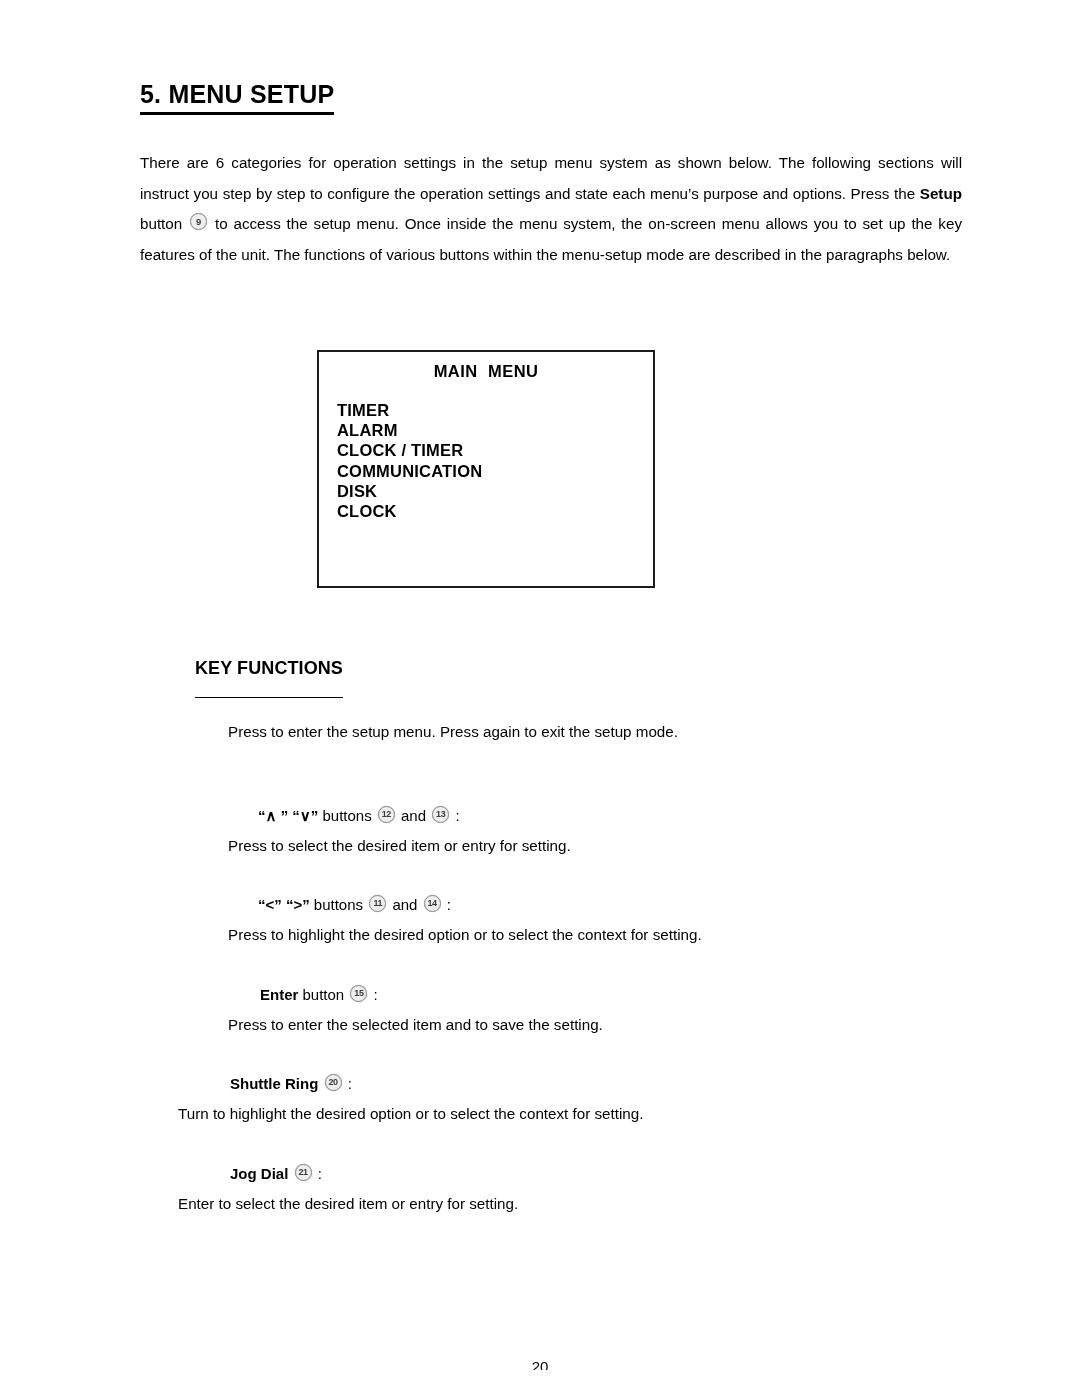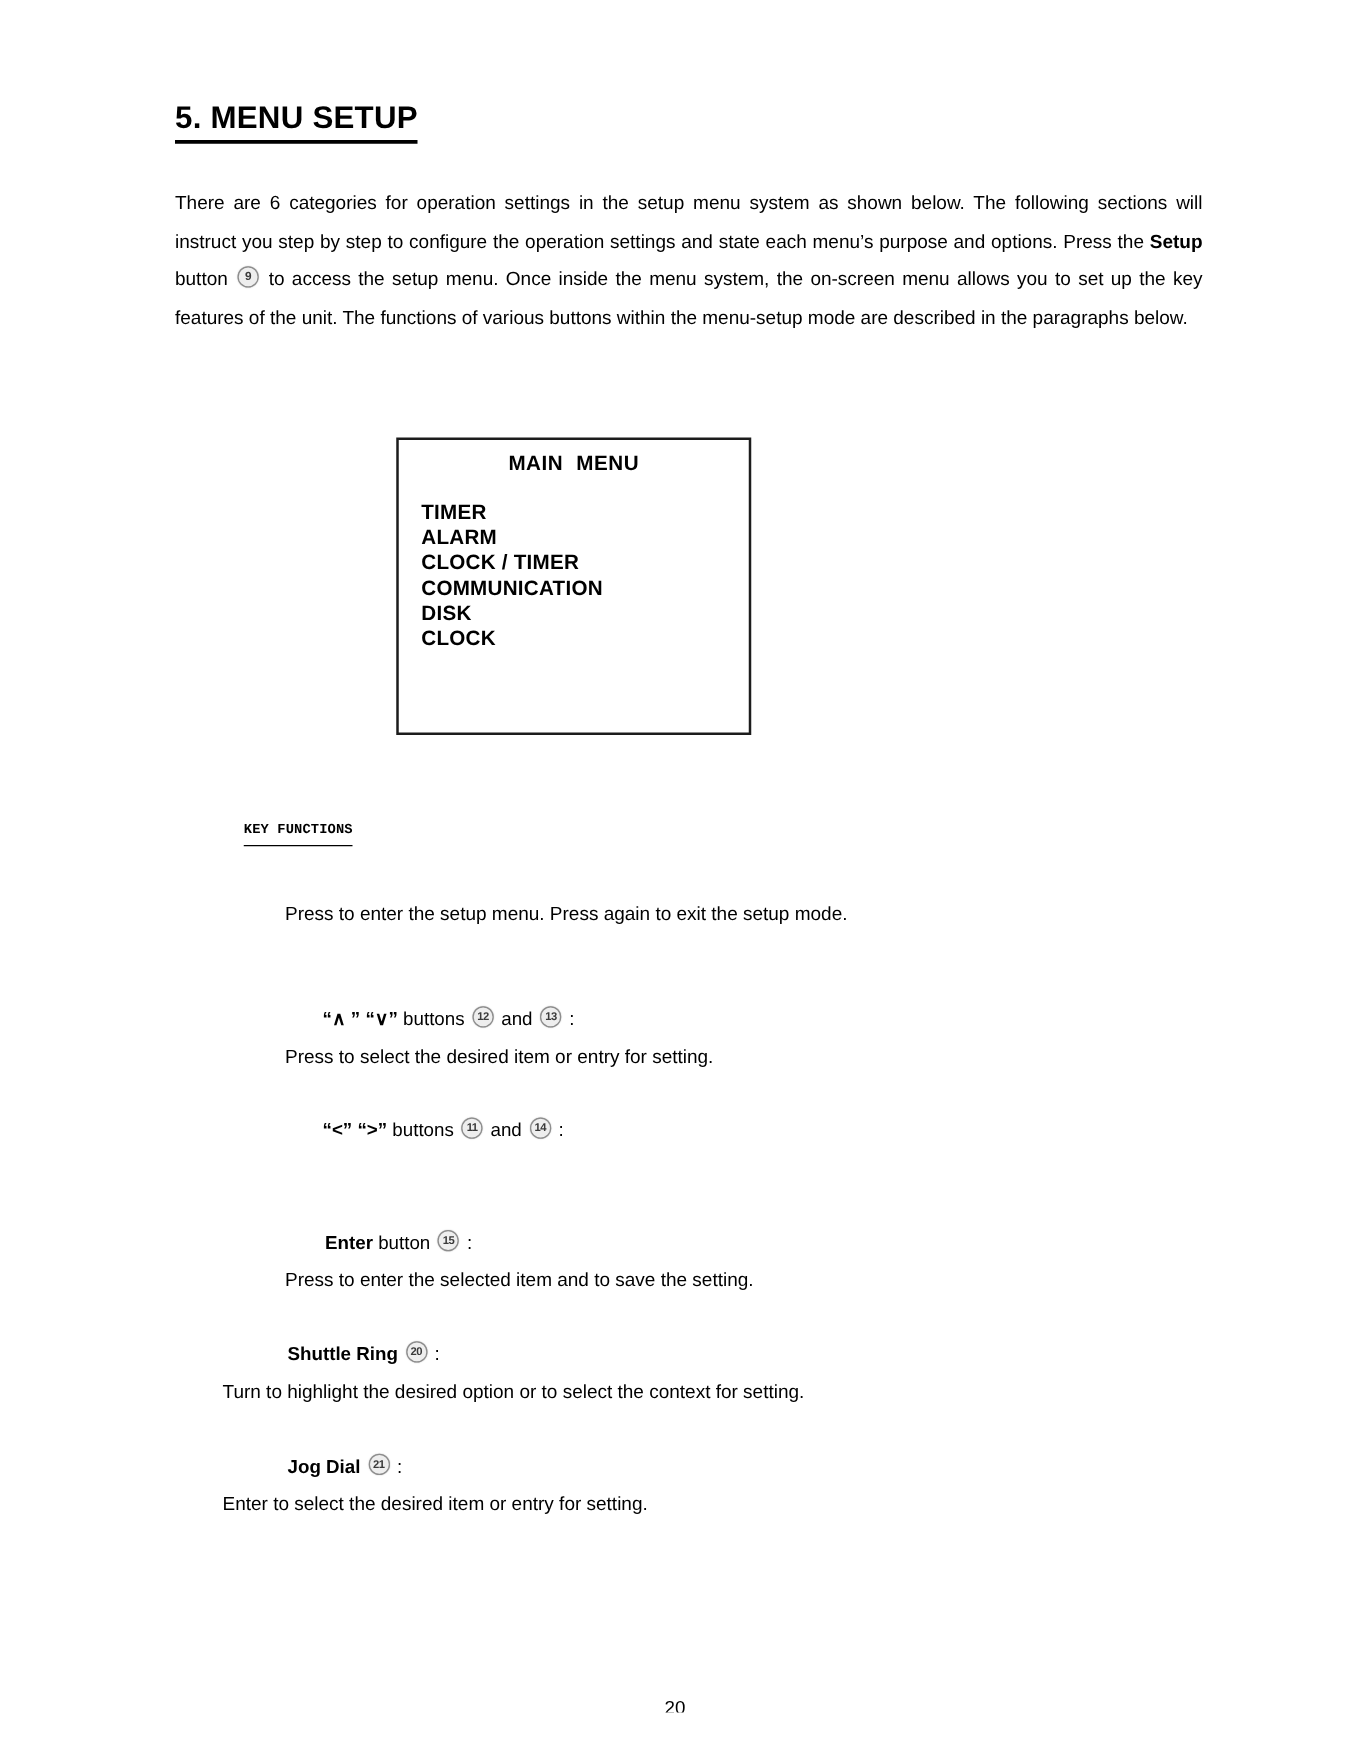--- a/index.html
+++ b/index.html
@@ -69,21 +69,21 @@
     box-shadow: 0 0 1px rgba(0,0,0,0.35);
     font-family: "Liberation Sans", sans-serif;
   }
   .badge.wide { font-size: 9px; letter-spacing: -0.4px; }
 
   
   .menu-box {
     position: absolute;
     left: 317px;
     top: 350px;
-    width: 284px;
+    width: 338px;
     height: 238px;
     border: 2px solid #1c1c1c;
     box-sizing: border-box;
     background: #ffffff;
   }
   .menu-box-title {
     position: absolute;
     left: 0; right: 0;
     top: 10px;
     text-align: center;
@@ -106,27 +106,26 @@
     line-height: 20.2px;
     letter-spacing: 0.2px;
     white-space: nowrap;
   }
 
   
   .key-functions-title {
     position: absolute;
     left: 195px;
     top: 658px;
-    font-size: 11px;
+    font-size: 18px;
     font-weight: bold;
     letter-spacing: 0.1px;
     border-bottom: 1.5px solid #000;
-    padding-bottom: 6px;
+    padding-bottom: 18px;
     display: inline-block;
-    font-family: Liberation Mono, monospace;
   }
 
   .kf-block {
     position: absolute;
     left: 140px;
     width: 830px;
   }
   .kf-term {
     font-size: 15px;
     line-height: 24px;
@@ -186,20 +185,21 @@
     <div class="kf-term" style="padding-left:118px;">
       <span class="bold">“∧ ” “∨”</span><span> buttons </span><span class="badge wide">12</span><span> and </span><span class="badge wide">13</span><span> :</span>
     </div>
     <div class="kf-desc" style="padding-left:88px;">Press to select the desired item or entry for setting.</div>
   </div>
 
   <div class="kf-block" style="top:893px;">
     <div class="kf-term" style="padding-left:118px;">
       <span class="bold">“&lt;” “&gt;”</span><span> buttons </span><span class="badge wide">11</span><span> and </span><span class="badge wide">14</span><span> :</span>
     </div>
+    <div class="kf-desc" style="padding-left:88px;">Press to highlight the desired option or to select the context for setting.</div>
   </div>
 
   <div class="kf-block" style="top:983px;">
     <div class="kf-term" style="padding-left:120px;">
       <span class="bold">Enter</span><span> button </span><span class="badge wide">15</span><span> :</span>
     </div>
     <div class="kf-desc" style="padding-left:88px;">Press to enter the selected item and to save the setting.</div>
   </div>
 
   <div class="kf-block" style="top:1072px;">

